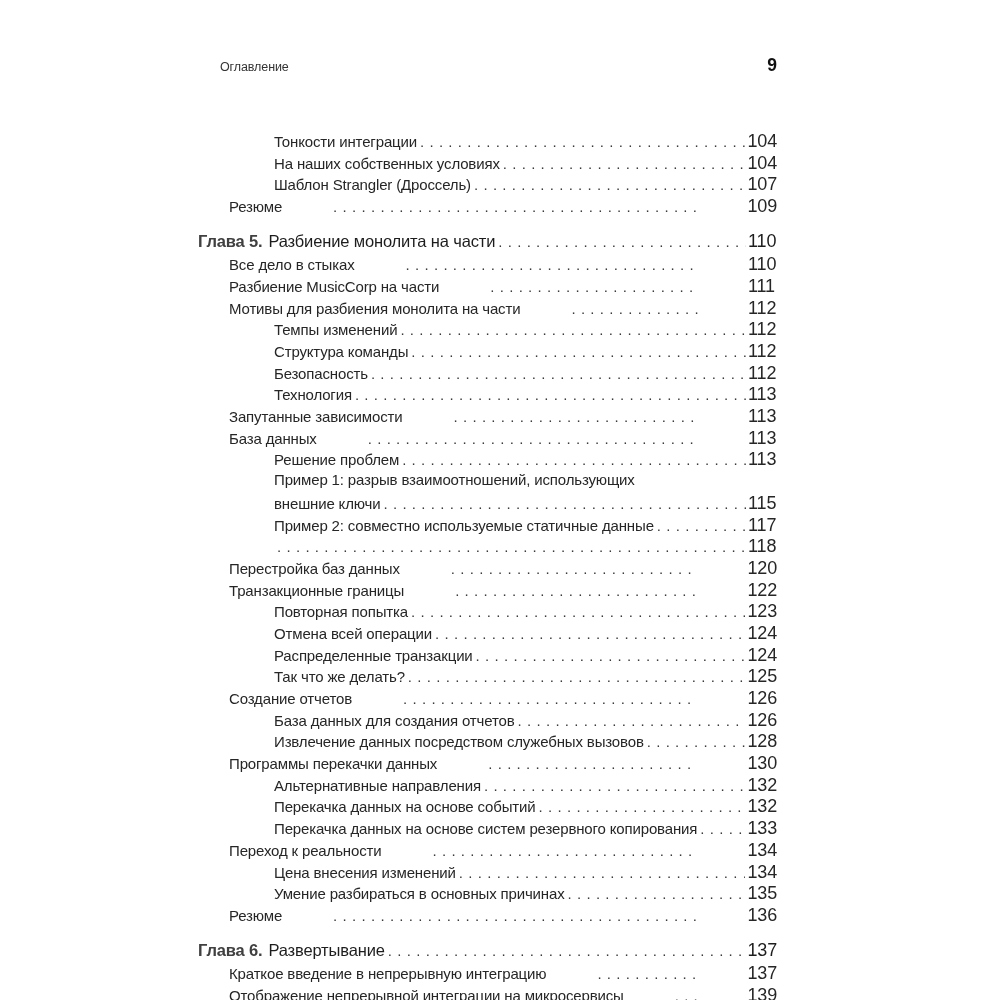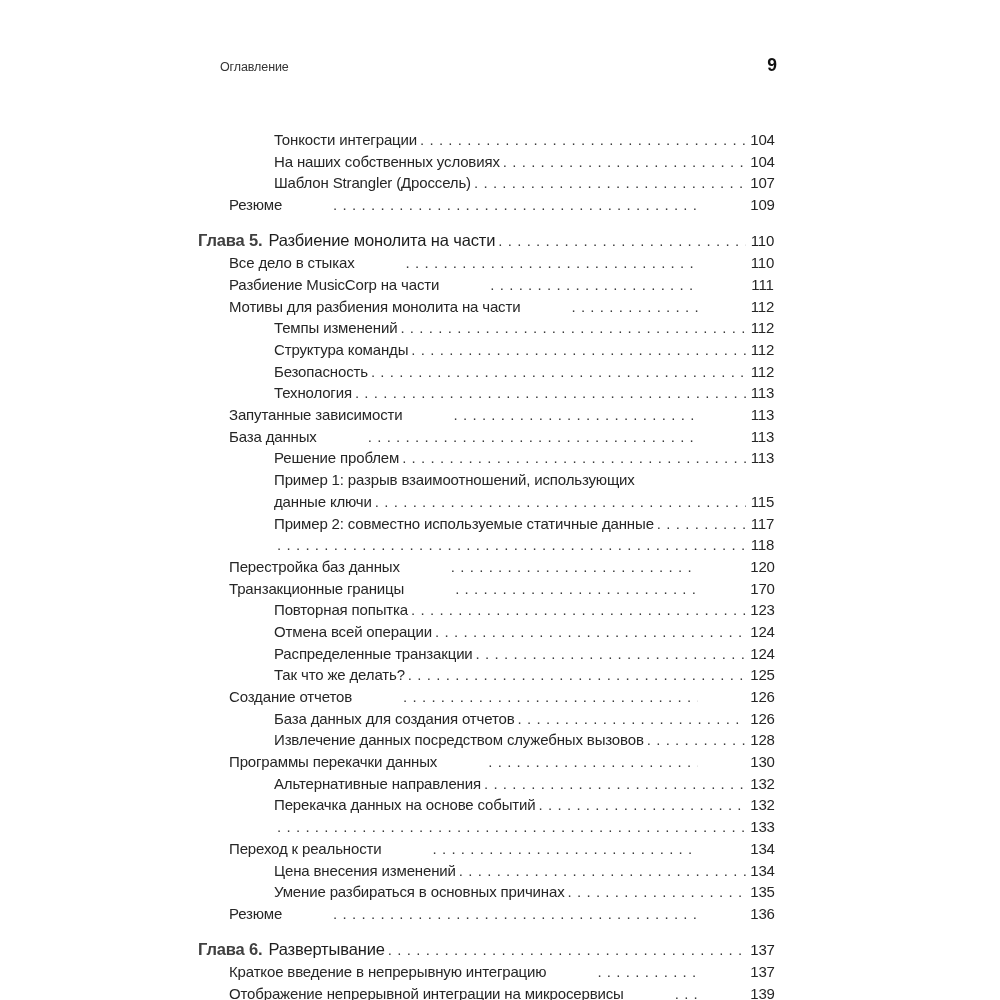--- a/index.html
+++ b/index.html
@@ -66,23 +66,23 @@
     font-size: 15px;
   }
   .leader::after {
     content: "....................................................................................";
     letter-spacing: 5.3px;
     color: #3a3a3a;
   }
   .pageno {
     flex: 0 0 auto;
     min-width: 29px;
-    text-align: center;
+    text-align: left;
     margin-left: 2px;
-    font-size: 15px;
+    font-size: 18px;
     font-weight: normal;
   }
 </style>
 </head>
 <body>
 
 <div class="page">
   <div class="page-header">
     <span class="running-title">Оглавление</span>
     <span class="folio">9</span>
@@ -161,42 +161,42 @@
       </div>
       <div class="row l2">
         <span class="entry-title">Решение проблем</span>
         <span class="leader"></span>
         <span class="pageno">113</span>
       </div>
       <div class="row l2 wrap">
         <span class="entry-title">Пример 1: разрыв взаимоотношений, использующих</span>
       </div>
       <div class="row l2">
-        <span class="entry-title">данные ключи</span>
+        <span class="entry-title">внешние ключи</span>
         <span class="leader"></span>
         <span class="pageno">115</span>
       </div>
       <div class="row l2">
         <span class="entry-title">Пример 2: совместно используемые статичные данные</span>
         <span class="leader"></span>
         <span class="pageno">117</span>
       </div>
       <div class="row l2">
         <span class="leader"></span>
         <span class="pageno">118</span>
       </div>
       <div class="row l1">
         <span class="entry-title">Перестройка баз данных</span>
         <span class="leader"></span>
         <span class="pageno">120</span>
       </div>
       <div class="row l1">
         <span class="entry-title">Транзакционные границы</span>
         <span class="leader"></span>
-        <span class="pageno">170</span>
+        <span class="pageno">122</span>
       </div>
       <div class="row l2">
         <span class="entry-title">Повторная попытка</span>
         <span class="leader"></span>
         <span class="pageno">123</span>
       </div>
       <div class="row l2">
         <span class="entry-title">Отмена всей операции</span>
         <span class="leader"></span>
         <span class="pageno">124</span>
@@ -235,20 +235,21 @@
         <span class="entry-title">Альтернативные направления</span>
         <span class="leader"></span>
         <span class="pageno">132</span>
       </div>
       <div class="row l2">
         <span class="entry-title">Перекачка данных на основе событий</span>
         <span class="leader"></span>
         <span class="pageno">132</span>
       </div>
       <div class="row l2">
+        <span class="entry-title">Перекачка данных на основе систем резервного копирования</span>
         <span class="leader"></span>
         <span class="pageno">133</span>
       </div>
       <div class="row l1">
         <span class="entry-title">Переход к реальности</span>
         <span class="leader"></span>
         <span class="pageno">134</span>
       </div>
       <div class="row l2">
         <span class="entry-title">Цена внесения изменений</span>

